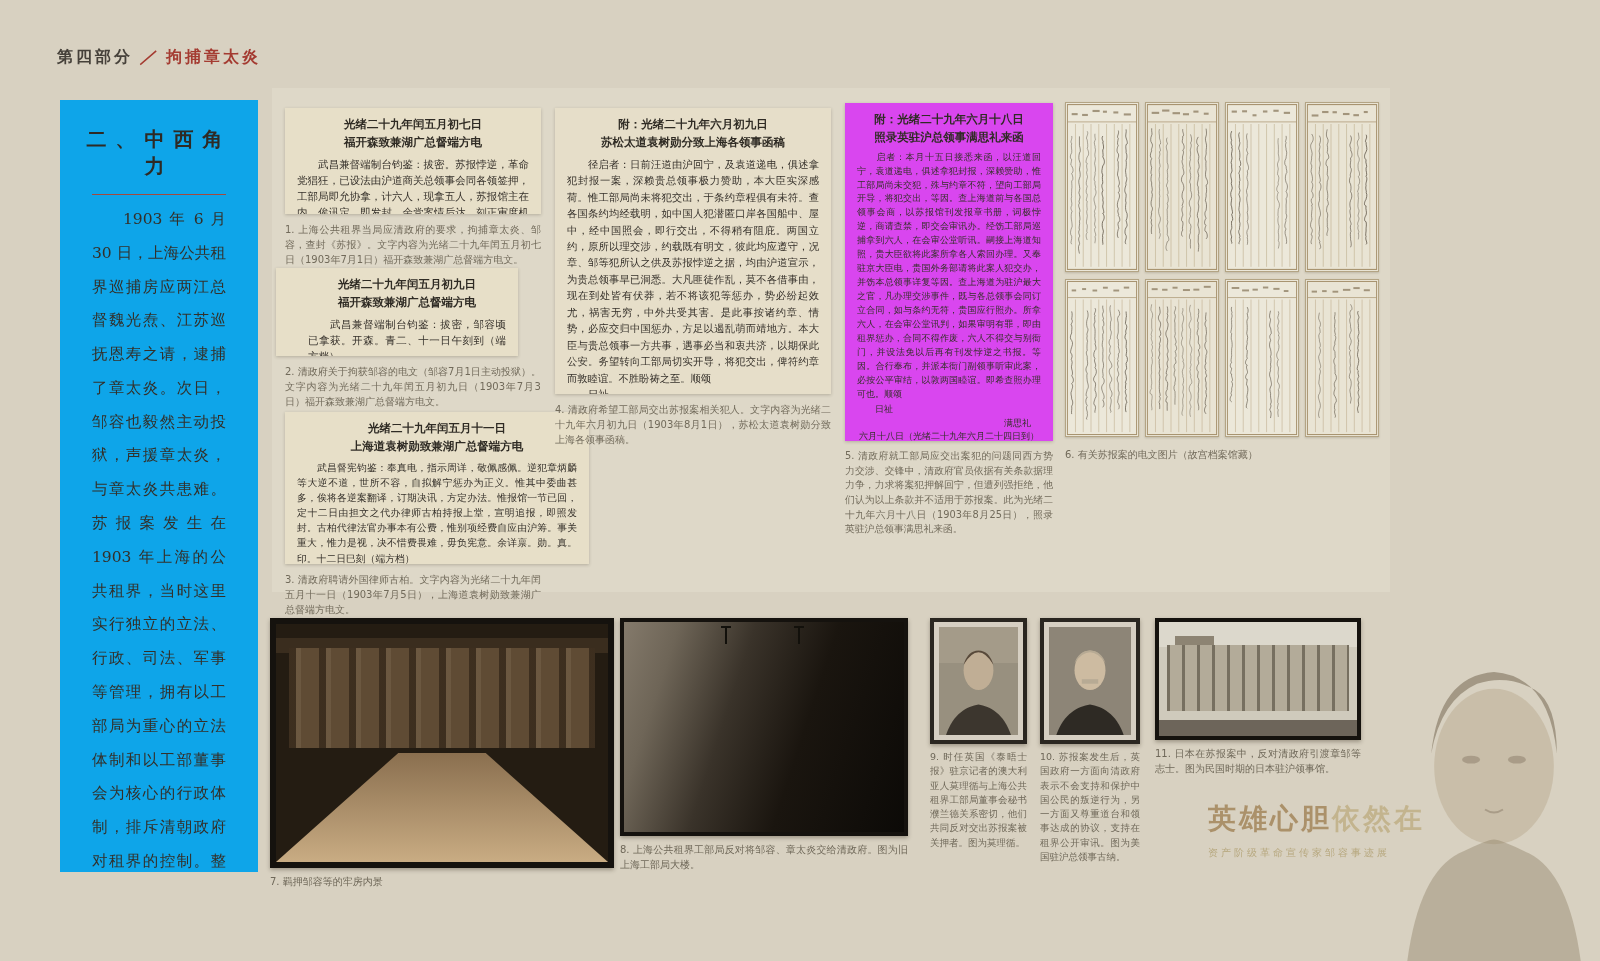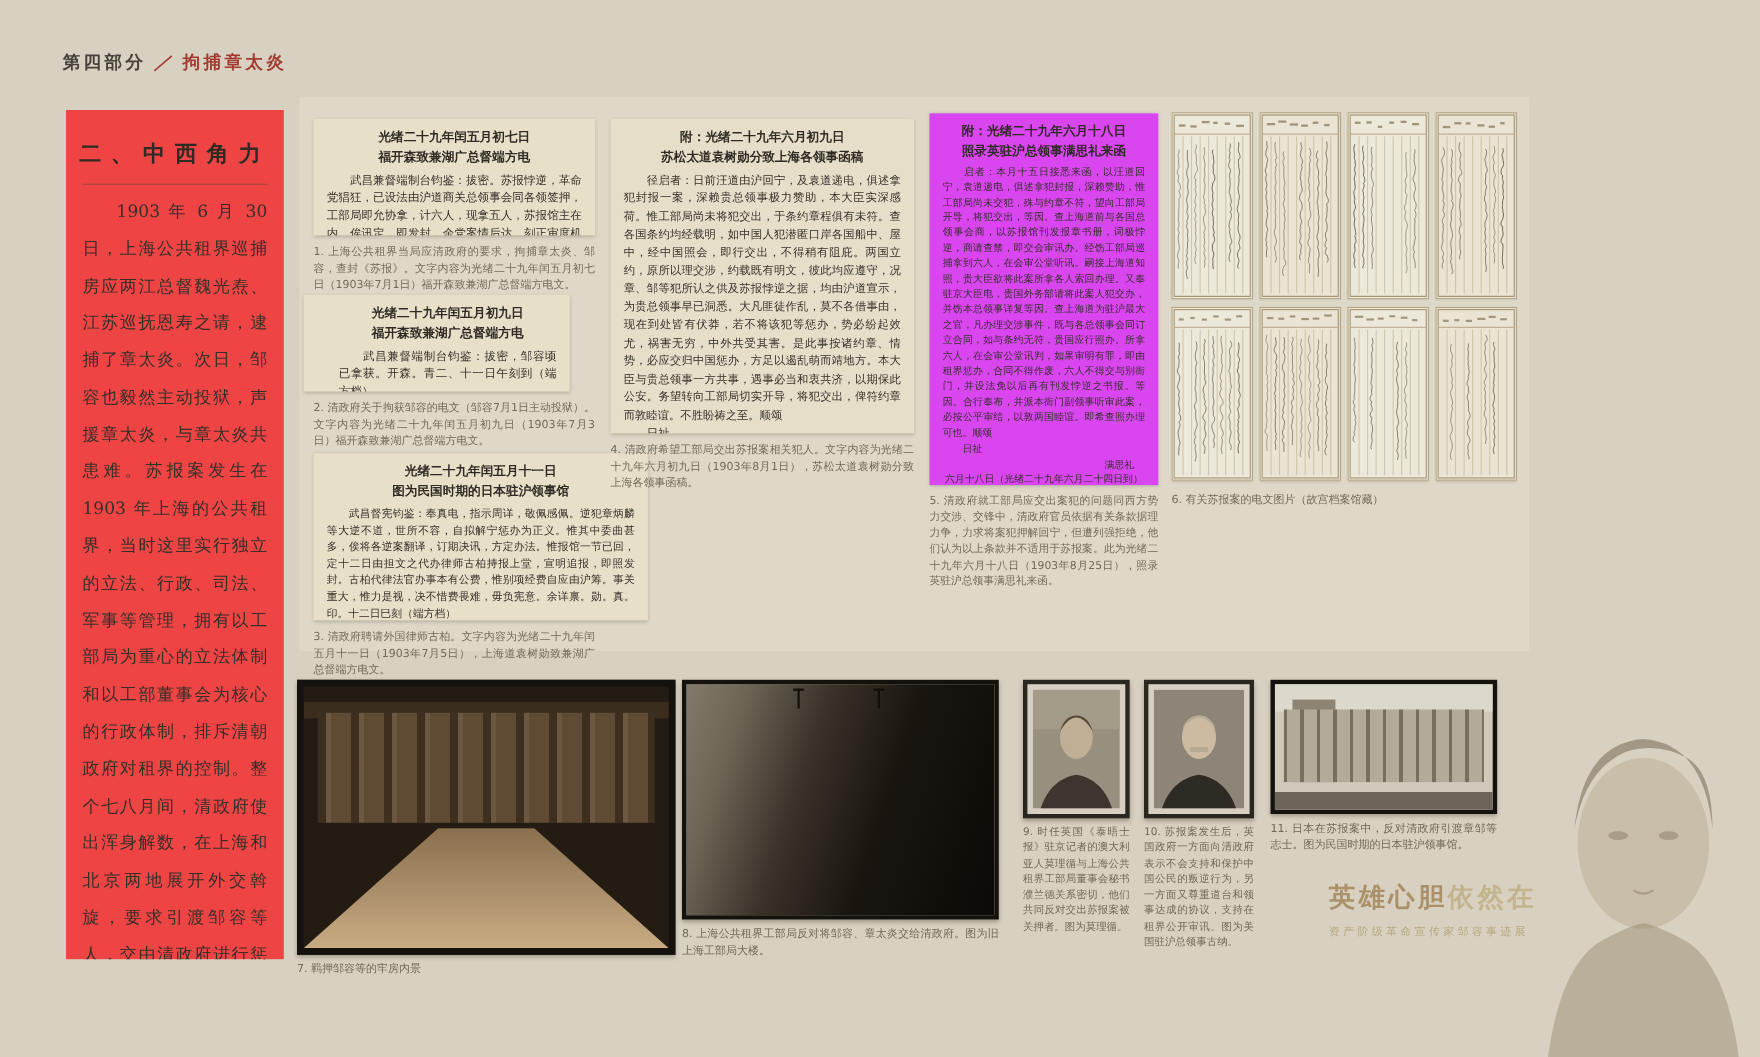--- a/index.html
+++ b/index.html
@@ -3,22 +3,22 @@
 <meta charset="utf-8">
 <style>
   html,body{margin:0;padding:0;background:#c9c2b2;}
   .page{position:relative;width:1600px;height:961px;background:#d8d1c1;overflow:hidden;
         font-family:"DejaVu Serif","Liberation Serif",serif;color:#3a352c;}
   
   .header{position:absolute;left:57px;top:47px;font-size:16px;font-weight:bold;letter-spacing:3px;color:#46413a;}
   .header .slash{color:#a43b31;margin:0 7px;font-style:italic;}
   .header .section{color:#a43b31;}
   
-  .sidebar{position:absolute;left:60px;top:100px;width:198px;height:772px;background:#ef4444;
-           box-sizing:border-box;padding:16px 9px 10px;overflow:hidden;}
+  .sidebar{position:absolute;left:60px;top:100px;width:198px;height:772px;background:#0ea5e9;
+           box-sizing:border-box;padding:16px 26px 10px;overflow:hidden;}
   .sidebar-title{margin:10px 0 0;text-align:center;font-size:20px;font-weight:bold;letter-spacing:9px;color:#2e2a24;}
   .rule{height:1px;background:#a6493c;margin:14px 6px 8px;}
   .sidebar-body{margin:0;padding:0 6px;font-size:15.5px;line-height:2.18;text-align:justify;
                 text-indent:2em;color:#33302a;}
   
   .main-panel{position:absolute;left:272px;top:88px;width:1118px;height:504px;background:#ded8c8;}
   .doc-card{position:absolute;background:#e7dfc8;box-sizing:border-box;padding:8px 12px 6px;
             box-shadow:0 1px 3px rgba(60,50,30,.25);overflow:hidden;}
   .doc-date,.doc-title{margin:0;text-align:center;font-size:11.5px;line-height:1.55;font-weight:bold;color:#2f2b24;}
   .doc-title{margin-bottom:4px;}
@@ -75,21 +75,21 @@
   .cap9,.cap10{font-size:9.5px;}
   .ph11{left:1155px;top:618px;width:206px;}
   .ph11 .photo-frame{height:122px;border-width:4px;background:#cfcabc;}
   .p11-sky{position:absolute;left:0;right:0;top:0;height:22%;background:#dcd8cc;}
   .p11-bldg{position:absolute;left:4%;right:4%;top:20%;height:58%;background:#b3ab99;
             background-image:repeating-linear-gradient(90deg,rgba(45,38,26,.45) 0 3px,transparent 3px 15px);}
   .p11-tower{position:absolute;left:8%;top:12%;width:20%;height:66%;background:#8d8473;}
   .p11-base{position:absolute;left:0;right:0;bottom:0;height:14%;background:#6d655a;}
   
   .watermark{position:absolute;left:1208px;top:800px;width:400px;}
-  .wm-main{font-size:24px;font-weight:bold;letter-spacing:3px;color:#ab916a;font-family:Liberation Serif, serif;}
+  .wm-main{font-size:28px;font-weight:bold;letter-spacing:3px;color:#ab916a;font-family:Liberation Serif, serif;}
   .wm-tail{color:#c3b48e;}
   .wm-sub{margin-top:8px;font-size:10px;letter-spacing:3px;color:#b7a87f;}
   .faded-portrait{position:absolute;left:1388px;top:642px;width:212px;height:319px;}
 </style>
 </head>
 <body>
 
 <div class="page">
 
   <div class="header">
@@ -114,21 +114,21 @@
 
     <article class="doc-card c1b">
       <h3 class="doc-date">光绪二十九年闰五月初九日</h3>
       <h3 class="doc-title">福开森致兼湖广总督端方电</h3>
       <p class="doc-body">　　武昌兼督端制台钧鉴：拔密，邹容顷已拿获。开森。青二、十一日午刻到（端方档）</p>
     </article>
     <p class="doc-caption cap2">2. 清政府关于拘获邹容的电文（邹容7月1日主动投狱）。文字内容为光绪二十九年闰五月初九日（1903年7月3日）福开森致兼湖广总督端方电文。</p>
 
     <article class="doc-card c1c">
       <h3 class="doc-date">光绪二十九年闰五月十一日</h3>
-      <h3 class="doc-title">图为民国时期的日本驻沪领事馆</h3>
+      <h3 class="doc-title">上海道袁树勋致兼湖广总督端方电</h3>
       <p class="doc-body">　　武昌督宪钧鉴：奉真电，指示周详，敬佩感佩。逆犯章炳麟等大逆不道，世所不容，自拟解宁惩办为正义。惟其中委曲甚多，俟将各逆案翻译，订期决讯，方定办法。惟报馆一节已回，定十二日由担文之代办律师古柏持报上堂，宣明追报，即照发封。古柏代律法官办事本有公费，惟别项经费自应由沪筹。事关重大，惟力是视，决不惜费畏难，毋负宪意。余详禀。勋。真。印。十二日巳刻（端方档）</p>
     </article>
     <p class="doc-caption cap3">3. 清政府聘请外国律师古柏。文字内容为光绪二十九年闰五月十一日（1903年7月5日），上海道袁树勋致兼湖广总督端方电文。</p>
 
     <article class="doc-card c2">
       <h3 class="doc-date">附：光绪二十九年六月初九日</h3>
       <h3 class="doc-title">苏松太道袁树勋分致上海各领事函稿</h3>
       <p class="doc-body">　　径启者：日前汪道由沪回宁，及袁道递电，俱述拿犯封报一案，深赖贵总领事极力赞助，本大臣实深感荷。惟工部局尚未将犯交出，于条约章程俱有未符。查各国条约均经载明，如中国人犯潜匿口岸各国船中、屋中，经中国照会，即行交出，不得稍有阻庇。两国立约，原所以理交涉，约载既有明文，彼此均应遵守，况章、邹等犯所认之供及苏报悖逆之据，均由沪道宣示，为贵总领事早已洞悉。大凡匪徒作乱，莫不各借事由，现在到处皆有伏莽，若不将该犯等惩办，势必纷起效尤，祸害无穷，中外共受其害。是此事按诸约章、情势，必应交归中国惩办，方足以遏乱萌而靖地方。本大臣与贵总领事一方共事，遇事必当和衷共济，以期保此公安。务望转向工部局切实开导，将犯交出，俾符约章而敦睦谊。不胜盼祷之至。顺颂</p>
       <p class="doc-closing">日祉</p>
 

